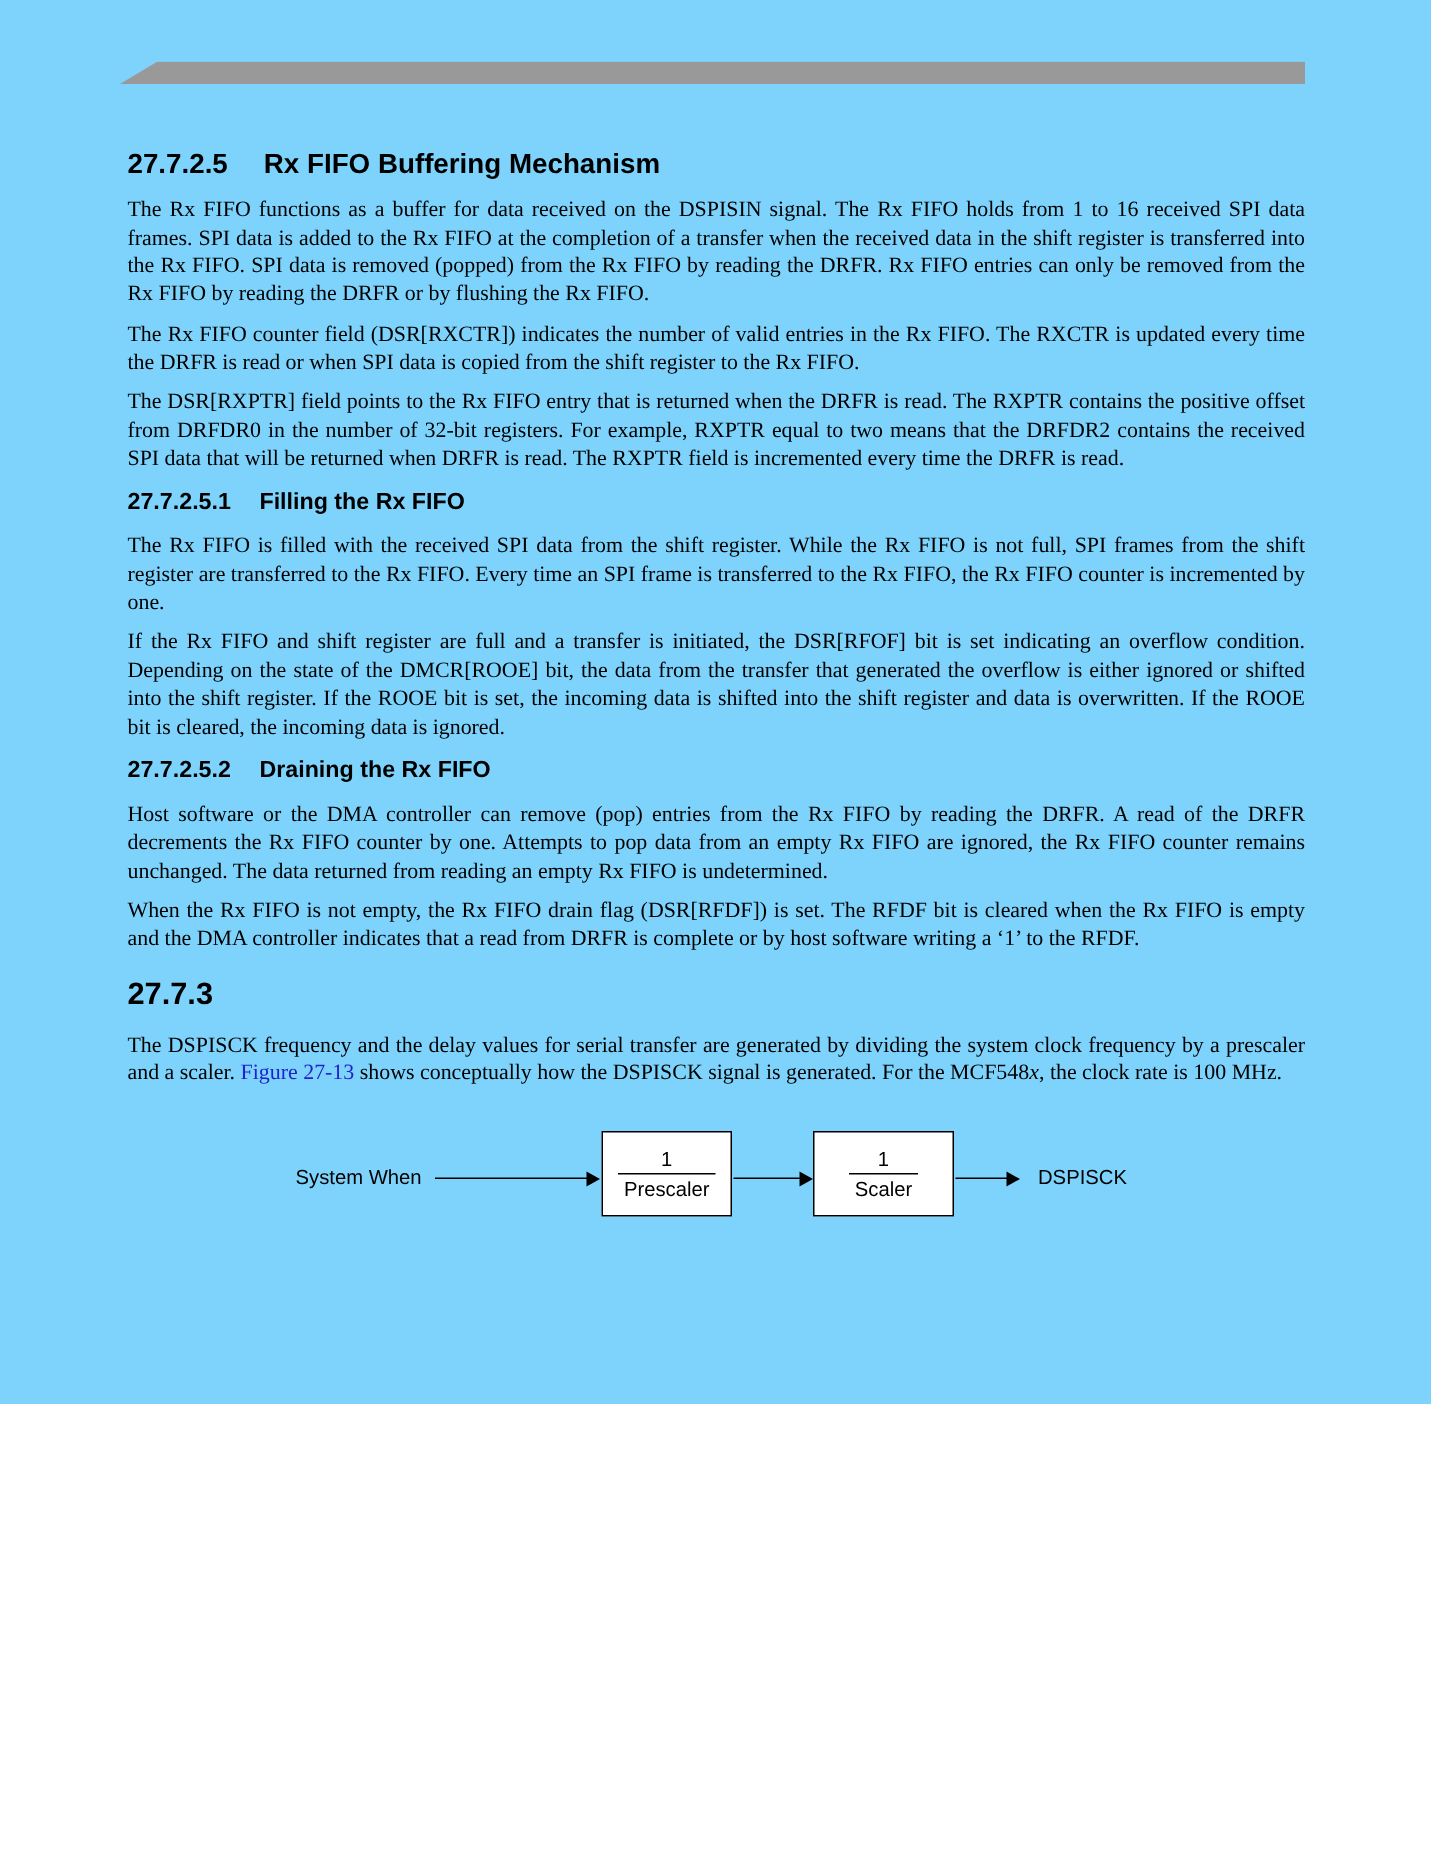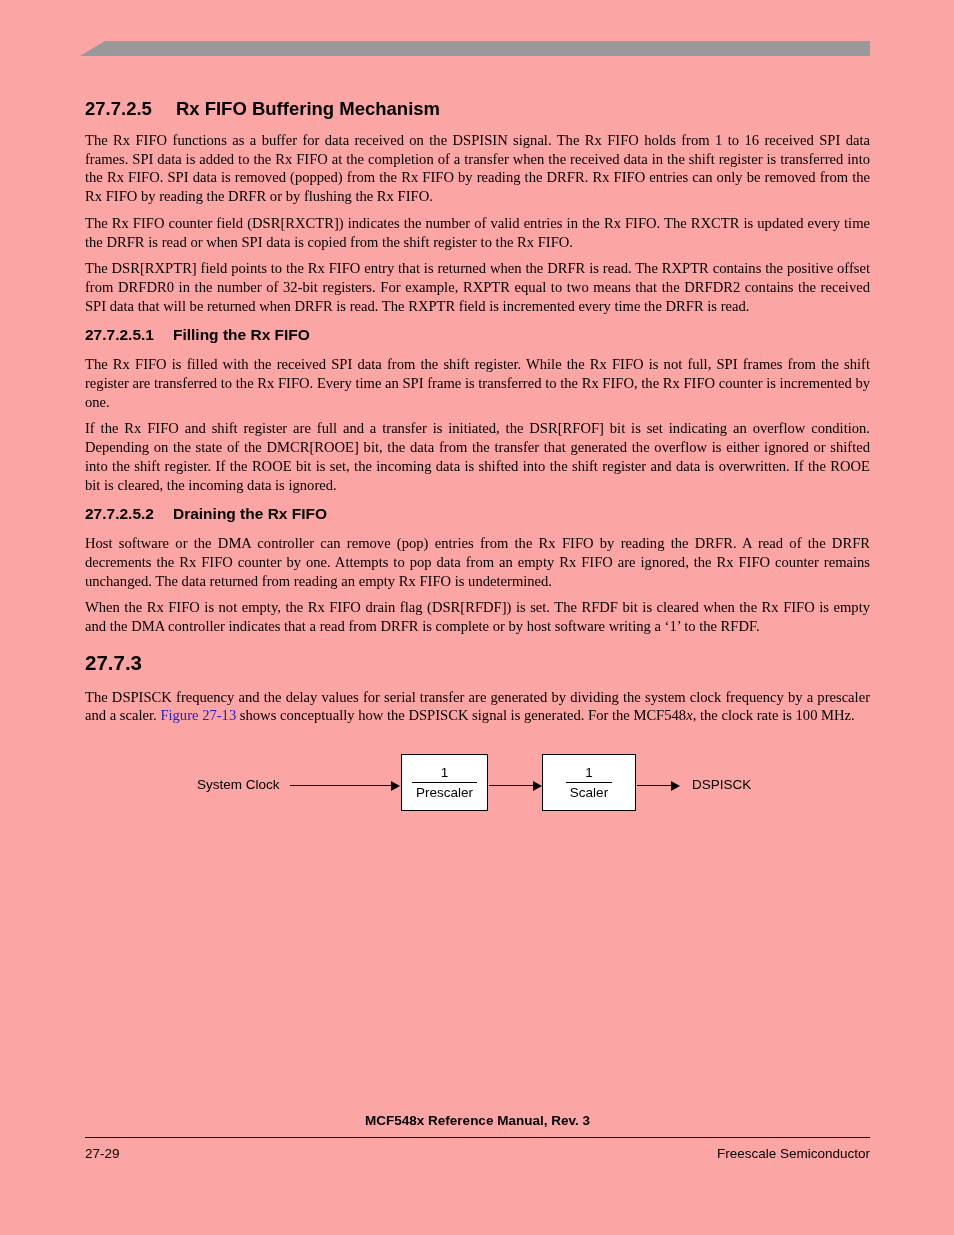--- a/index.html
+++ b/index.html
@@ -1,19 +1,19 @@
 <!DOCTYPE html>
 <html><head>
 <meta charset="utf-8">
 <style>
   html,body{margin:0;padding:0;background:#ffffff;}
   .page{
     position:relative;
-    width:954px;height:1235px;
-    background:#fca5a5;
+    width:954px;height:936px;
+    background:#7dd3fc;
     font-family:"Liberation Serif","DejaVu Serif",serif;
     color:#000;
     overflow:hidden;
   }
   
   .chapter-banner{
     position:absolute;left:80px;top:41px;
     width:790px;height:15px;
     background:#999999;
     clip-path:polygon(25px 0,100% 0,100% 100%,0 100%);
@@ -137,21 +137,21 @@
     </div>
     <p class="para">Host software or the DMA controller can remove (pop) entries from the Rx FIFO by reading the DRFR. A read of the DRFR decrements the Rx FIFO counter by one. Attempts to pop data from an empty Rx FIFO are ignored, the Rx FIFO counter remains unchanged. The data returned from reading an empty Rx FIFO is undetermined.</p>
     <p class="para">When the Rx FIFO is not empty, the Rx FIFO drain flag (DSR[RFDF]) is set. The RFDF bit is cleared when the Rx FIFO is empty and the DMA controller indicates that a read from DRFR is complete or by host software writing a ‘1’ to the RFDF.</p>
 
     <div class="h-big">
       <span>27.7.3</span>
     </div>
     <p class="para"><span>The DSPISCK frequency and the delay values for serial transfer are generated by dividing the system clock frequency by a prescaler and a scaler. </span><a class="xref">Figure 27-13</a><span> shows conceptually how the DSPISCK signal is generated. For the MCF548</span><span class="ital">x</span><span>, the clock rate is 100 MHz.</span></p>
 
     <div class="diagram">
-      <span class="diag-label lbl-src">System Clock</span>
+      <span class="diag-label lbl-src">System When</span>
 
       <div class="arrow arrow-1">
         <span class="shaft"></span>
         <span class="head"></span>
       </div>
 
       <div class="block block-1">
         <span class="frac">
           <span class="num">1</span>
           <span class="den">Prescaler</span>

